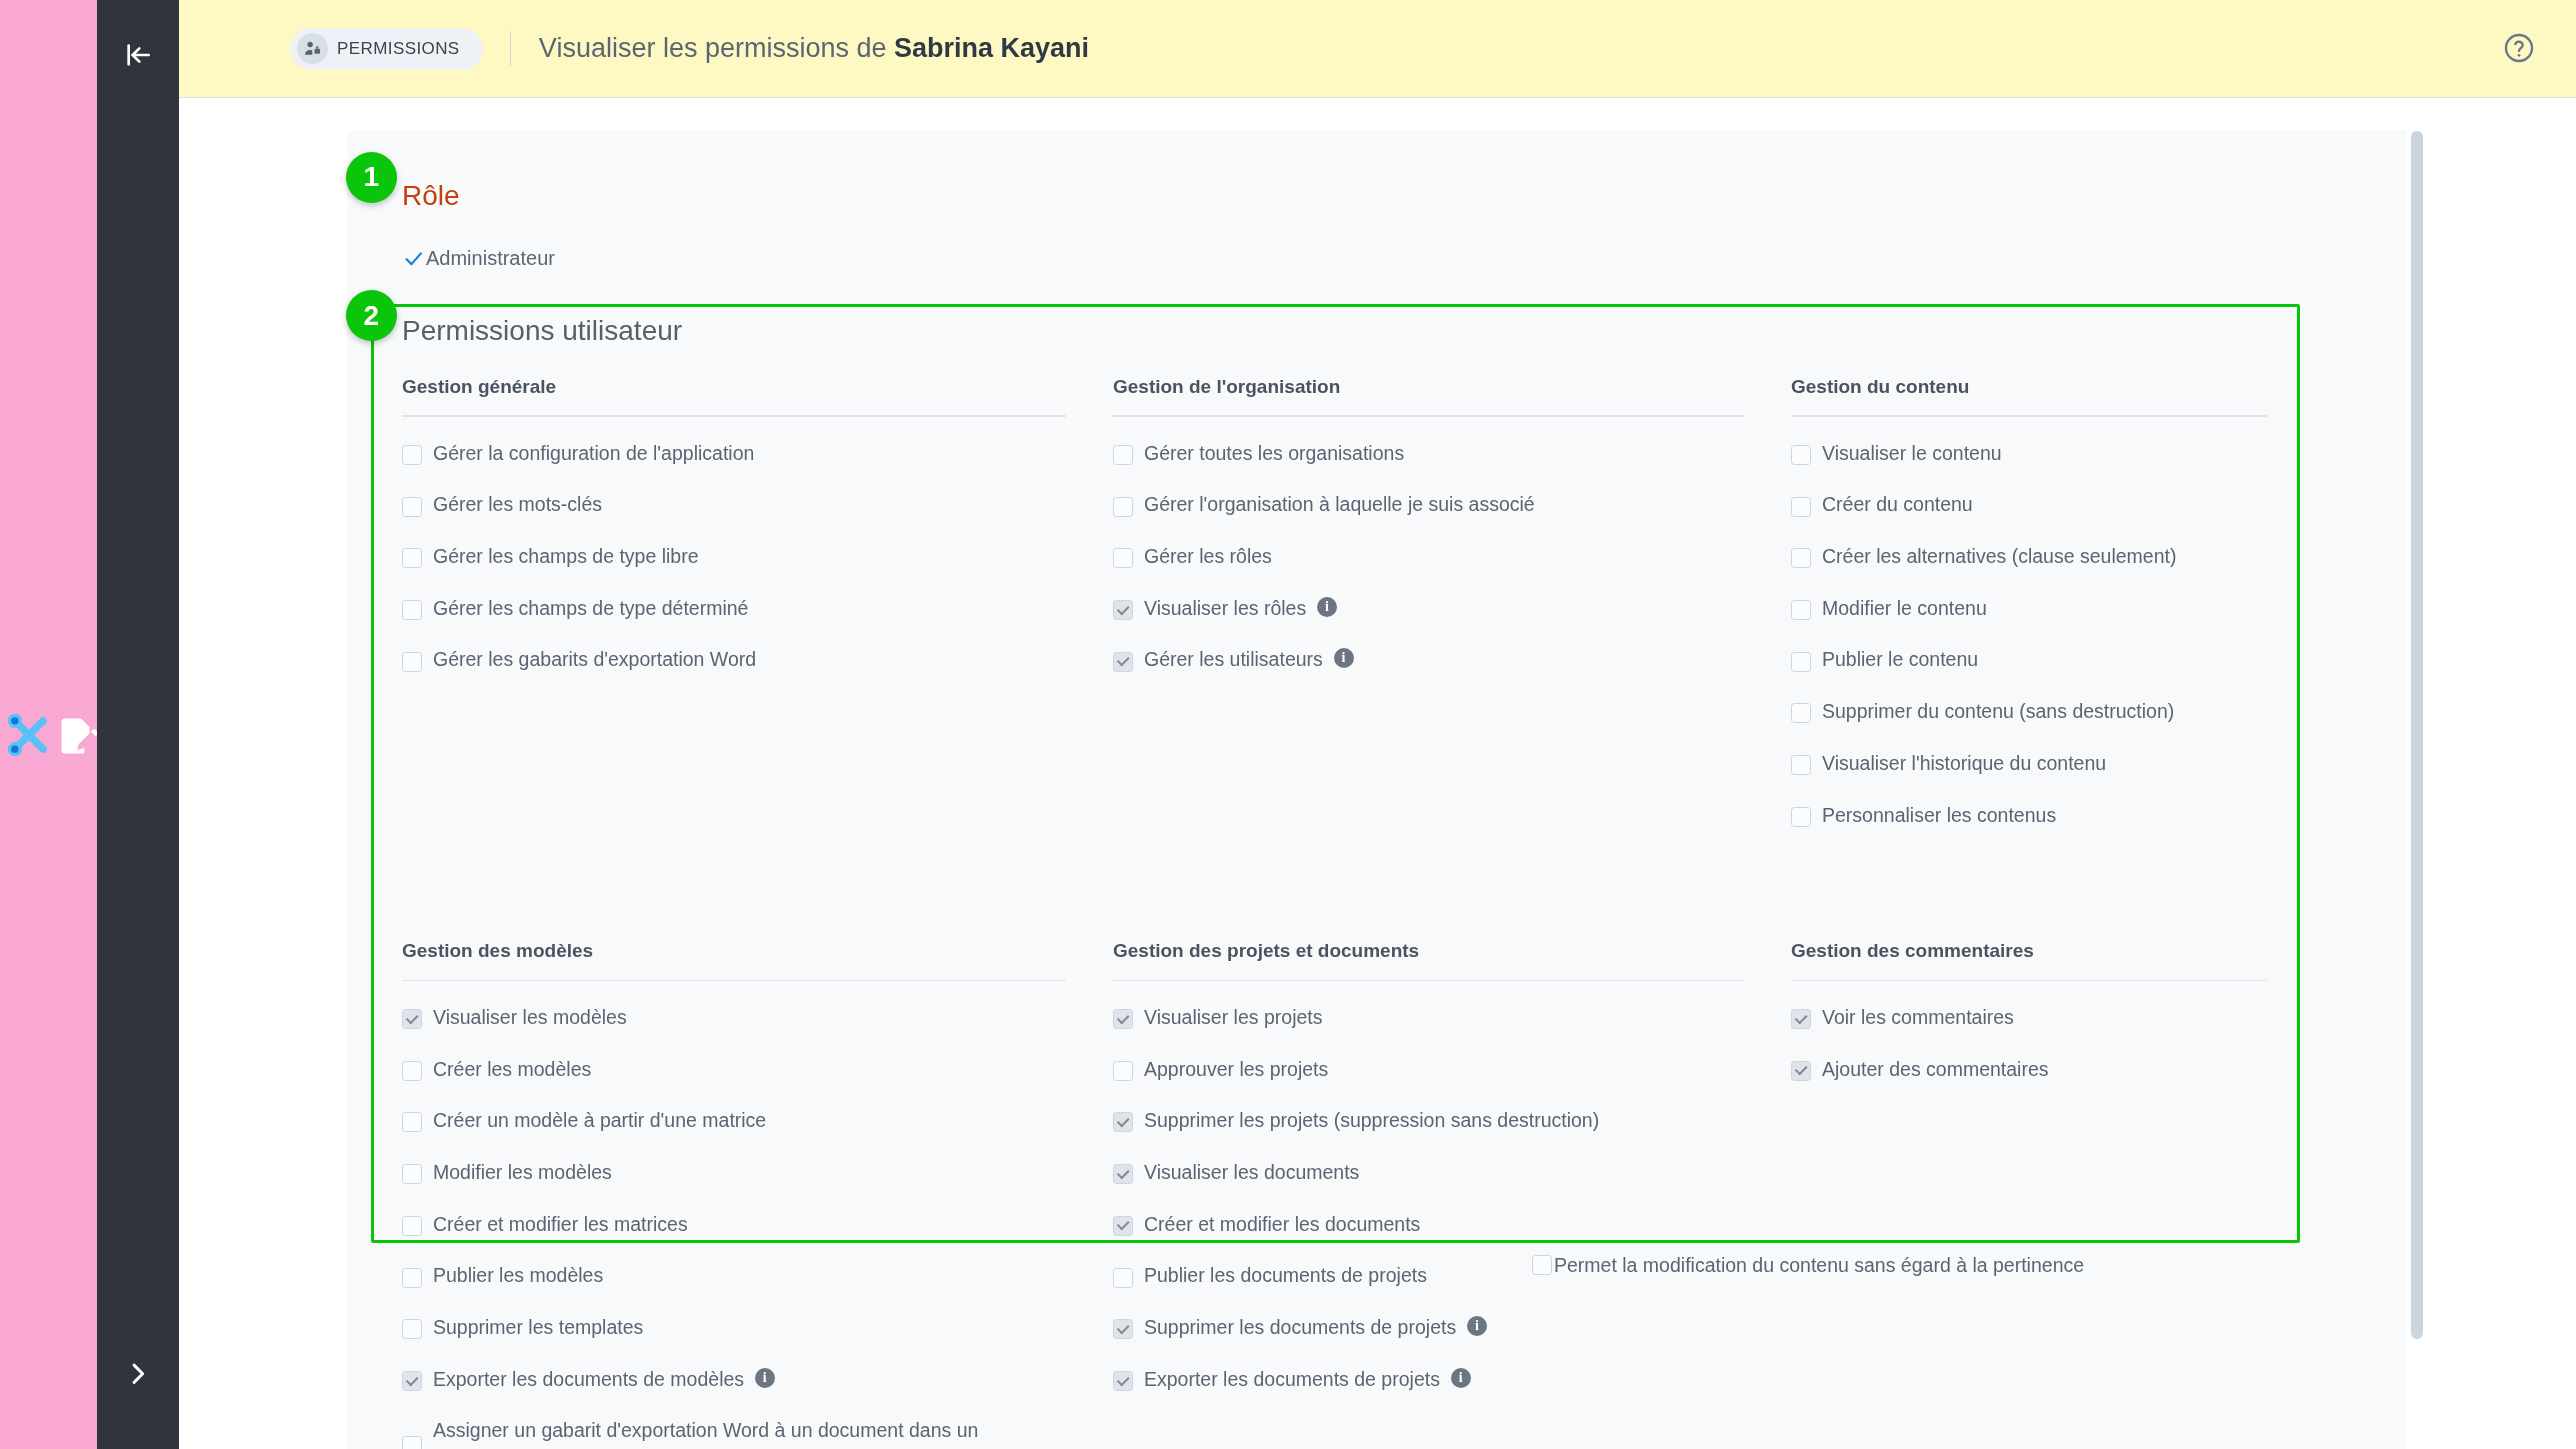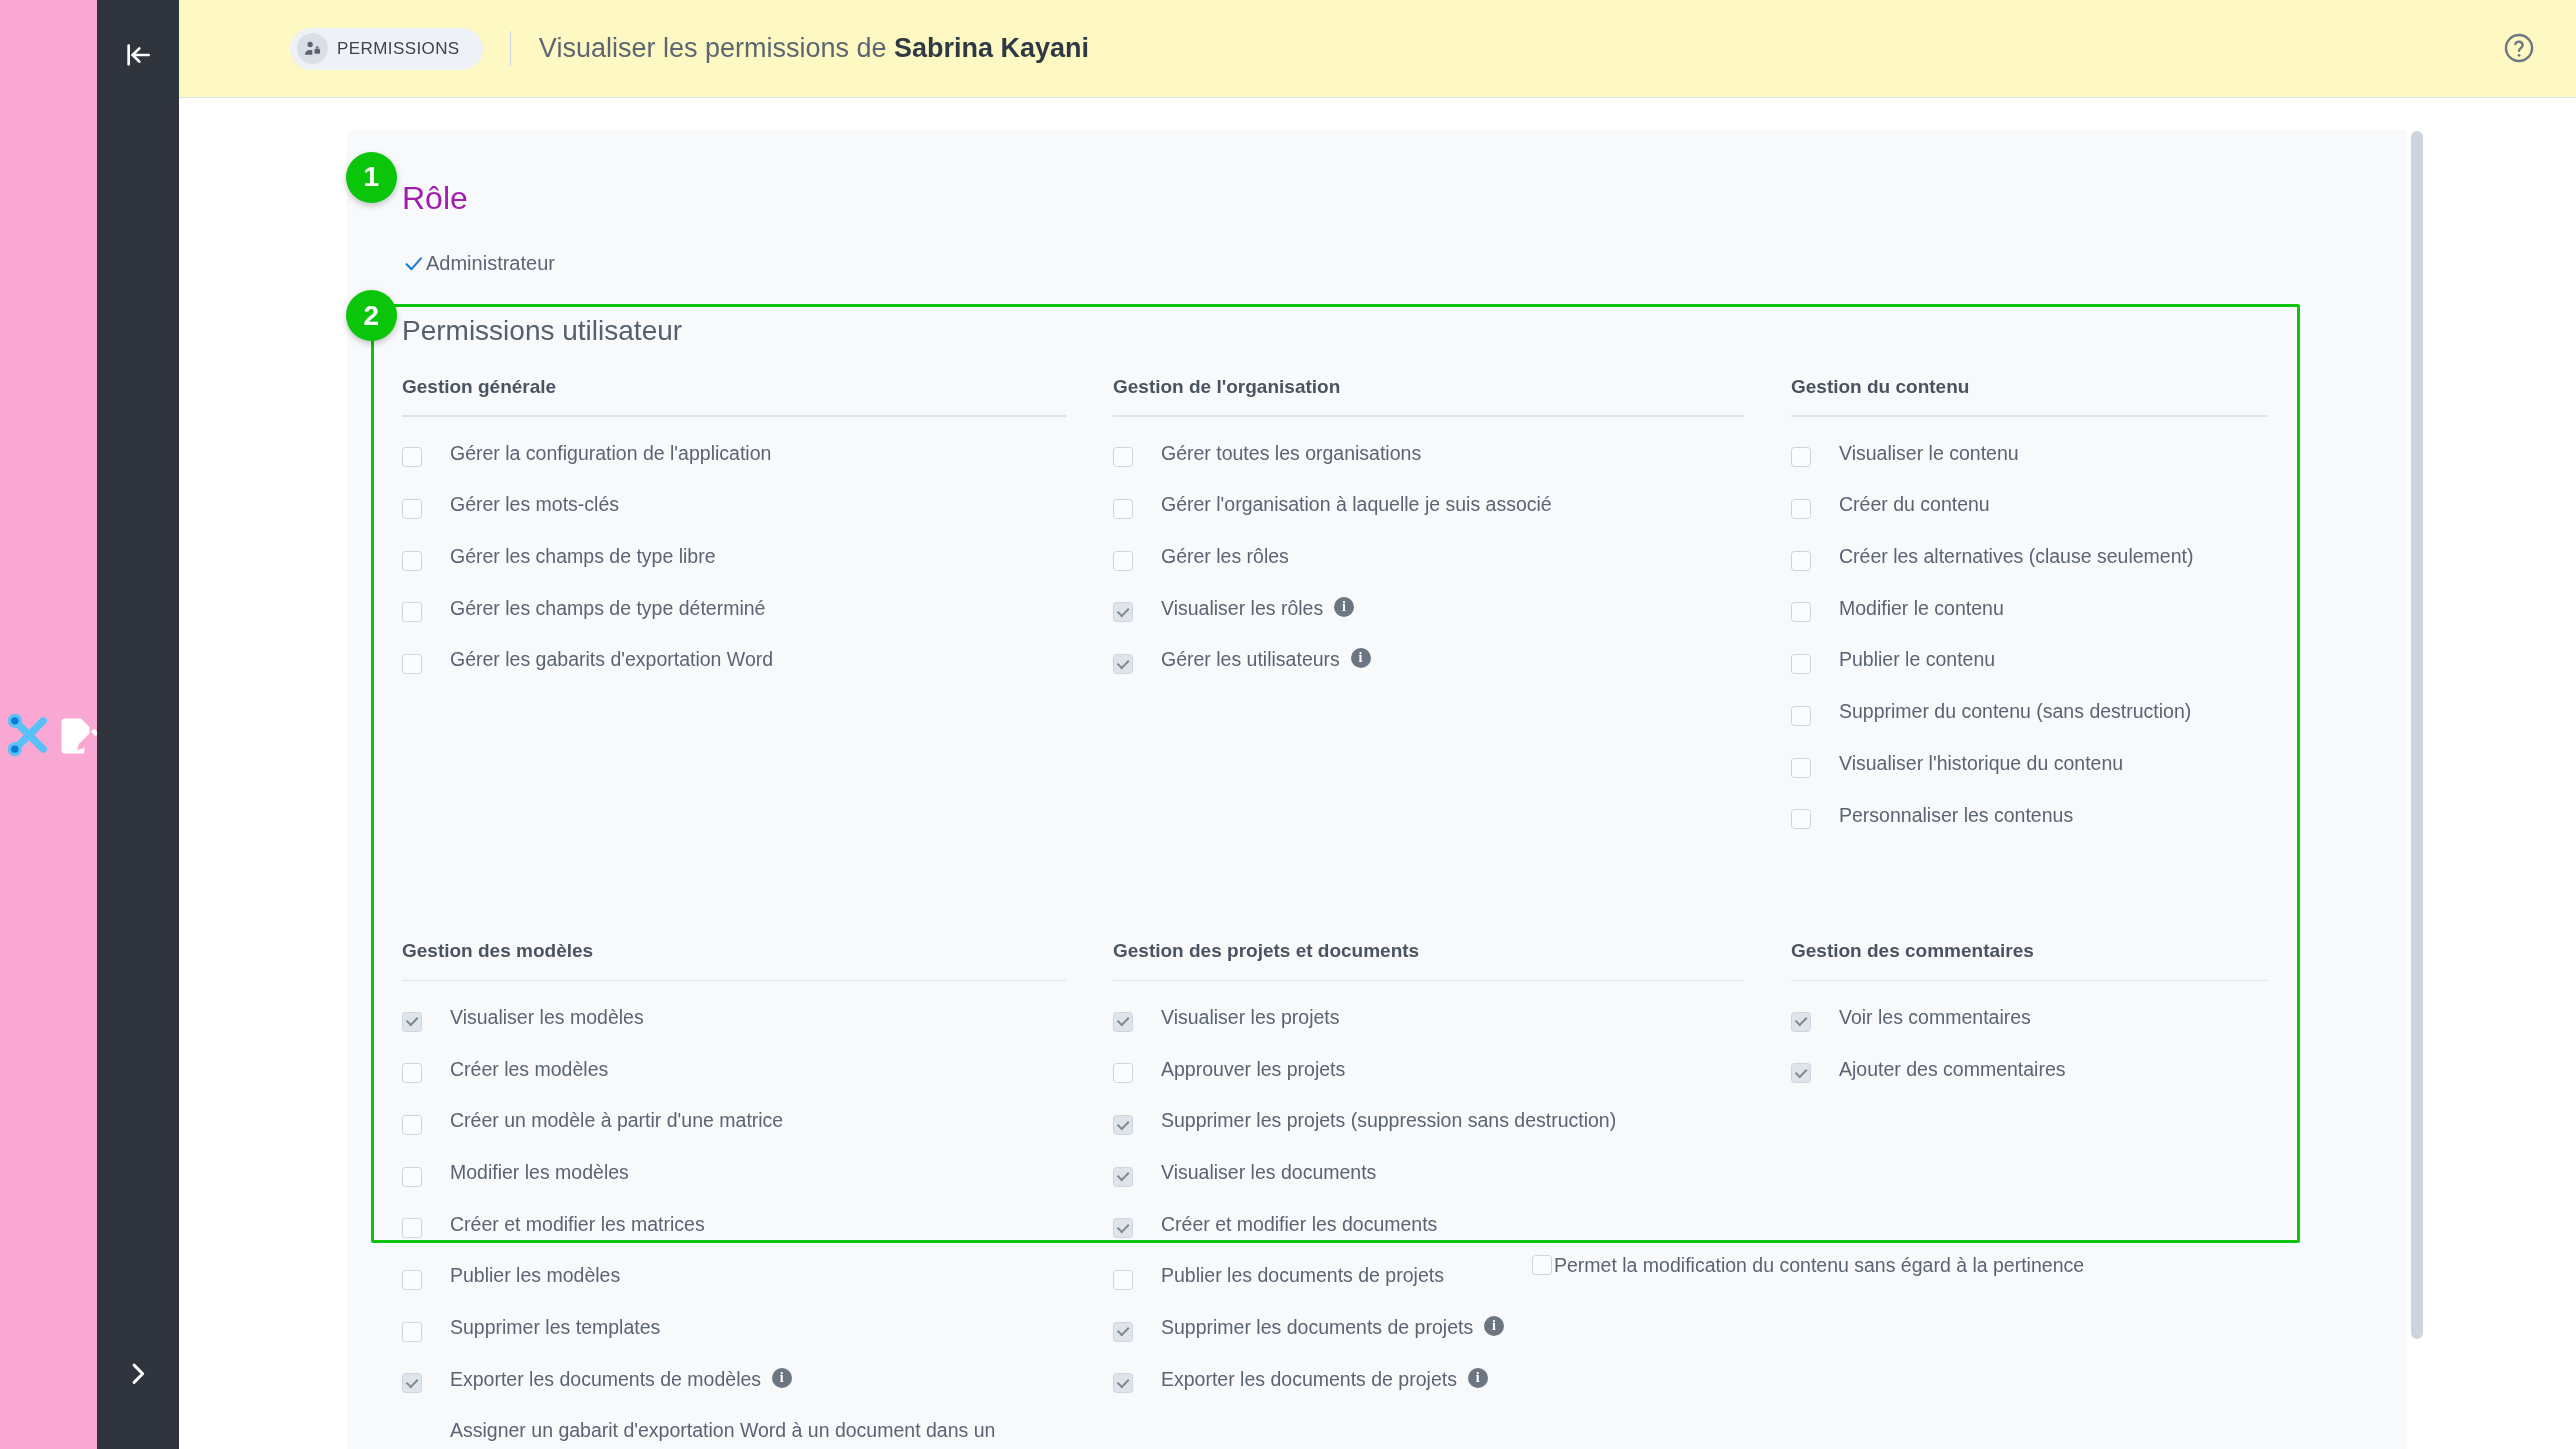--- a/index.html
+++ b/index.html
@@ -118,21 +118,21 @@
     font-size: 28px; font-weight: 600;
     box-shadow: 0 2.7px 6.7px rgba(0,0,0,0.22);
     z-index: 5;
   }
 
   
   .role-card {
     position: absolute; left: 24px; top: 35px; width: 438px; height: 131px;
     background: #f7f9fb;
   }
-  .role-title { font-size: 32px; color: #a21caf; font-weight: 400; padding: 14.8px 0 0 31px; }
+  .role-title { font-size: 28px; color: #c2410c; font-weight: 400; padding: 14.8px 0 0 31px; }
   .role-row { display: flex; align-items: center; padding: 35px 0 0 31px; }
   .role-check { width: 24px; height: 24px; display:flex; align-items:center; justify-content:center; }
   .role-label { font-size: 20px; color: #5b6573; }
 
   
   .perm-panel {
     position: absolute; left: 24px; top: 174px; width: 1929px; height: 678px;
   }
   .perm-title {
     font-size: 28px; color: #55606d; font-weight: 400;
@@ -146,21 +146,21 @@
     row-gap: 0px;
   }
   .grp { padding-right: 47px; }
   .grp.row2 { padding-top: 87px; }
   .grp-title {
     font-size: 19px; font-weight: 700; color: #4a5461;
     padding-bottom: 17.4px;
   }
   .grp-rule { height: 1.3px; background: #dde2e8; margin-bottom: 23px; width: 100%; }
   .opt {
-    display: flex; align-items: flex-end; gap: 28px;
+    display: flex; align-items: center; gap: 11px;
     margin-bottom: 24px;
   }
   .cbx {
     width: 20px; height: 20px; border-radius: 3.4px;
     border: 1.3px solid #ccd4dd; background: #fbfcfd;
     flex: 0 0 20px; margin-top: 2.7px;
     display: flex; align-items: center; justify-content: center;
   }
   .cbx.on { background: #dee4ea; border-color: #cdd5de; }
   .cbx.on::after {

